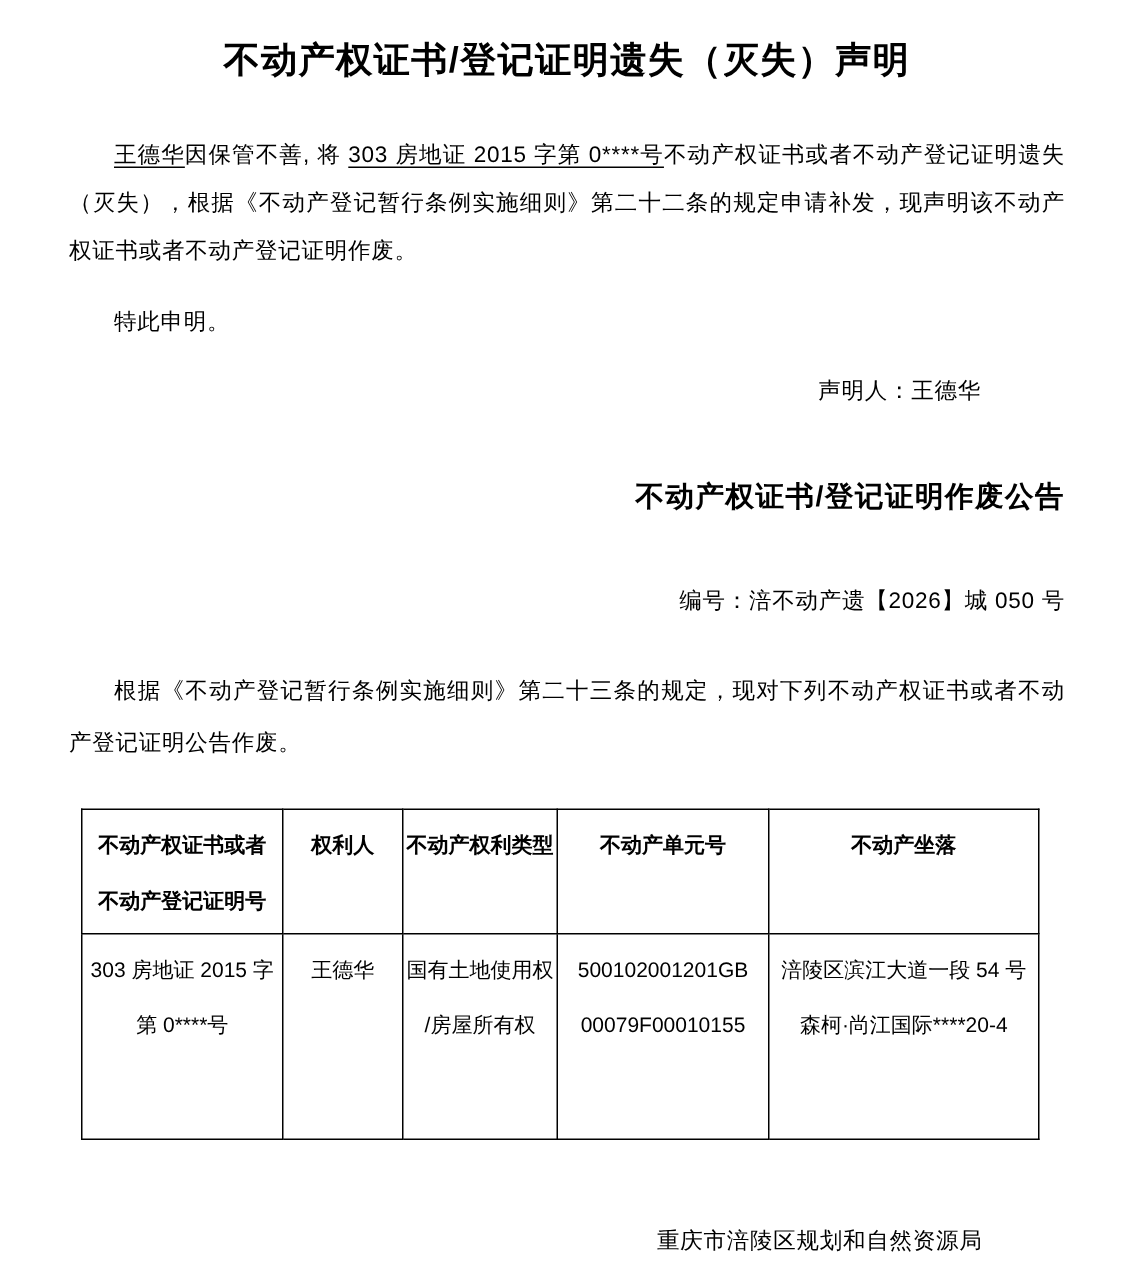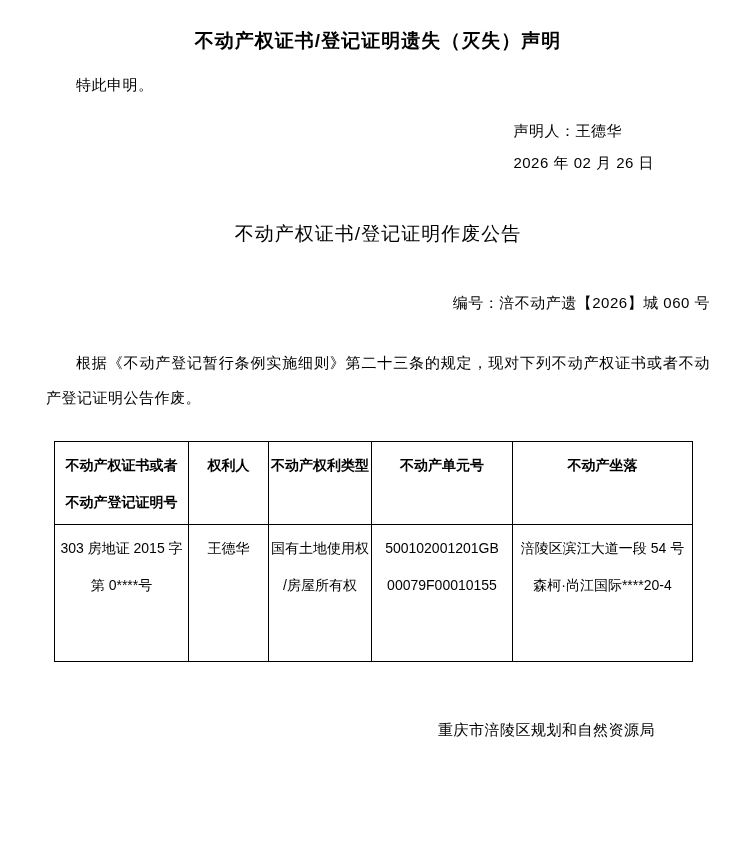--- a/index.html
+++ b/index.html
@@ -13,21 +13,21 @@
   }
   .page {
     width: 756px;
     height: 857px;
     padding: 0 46px;
     background: #ffffff;
   }
   .doc-title {
     margin-top: 28px;
     text-align: center;
-    font-size: 19px;
+    font-size: 24px;
     font-weight: bold;
     line-height: 26px;
     letter-spacing: 1px;
   }
   .para {
     font-size: 15px;
     line-height: 32px;
     text-align: justify;
     text-indent: 2em;
     letter-spacing: 0.5px;
@@ -40,23 +40,23 @@
   }
   .sig-block {
     margin: 14px 56px 0 auto;
     width: fit-content;
     font-size: 15px;
     line-height: 32px;
     letter-spacing: 0.5px;
   }
   .announce-title {
     margin-top: 42px;
-    text-align: center;
+    text-align: right;
     font-size: 19px;
-    font-weight: normal;
+    font-weight: bold;
     line-height: 26px;
     letter-spacing: 1px;
   }
   .doc-no {
     margin-top: 46px;
     text-align: right;
     font-size: 15px;
     line-height: 20px;
     letter-spacing: 0.5px;
   }
@@ -98,31 +98,31 @@
     letter-spacing: 0.5px;
   }
 </style>
 </head>
 <body>
 
 <div class="page">
 
   <div class="doc-title">不动产权证书/登记证明遗失（灭失）声明</div>
 
+  <p class="para para-first"><span class="underlined">王德华</span><span>因保管不善, 将 </span><span class="underlined">303 房地证 2015 字第 0****号</span><span>不动产权证书或者不动产登记证明遗失（灭失），根据《不动产登记暂行条例实施细则》第二十二条的规定申请补发，现声明该不动产权证书或者不动产登记证明作废。</span></p>
 
   <p class="para closing">特此申明。</p>
 
   <div class="sig-block">
     <div>声明人：王德华</div>
-    <div>2026 年 02 月 26 日</div>
   </div>
 
   <div class="announce-title">不动产权证书/登记证明作废公告</div>
 
-  <div class="doc-no">编号：涪不动产遗【2026】城 060 号</div>
+  <div class="doc-no">编号：涪不动产遗【2026】城 050 号</div>
 
   <p class="para para-second">根据《不动产登记暂行条例实施细则》第二十三条的规定，现对下列不动产权证书或者不动产登记证明公告作废。</p>
 
   <table class="cancel-table">
     <thead>
       <tr class="hdr-row">
         <th class="col-cert">
           <div class="cell-line">不动产权证书或者</div>
           <div class="cell-line">不动产登记证明号</div>
         </th>

